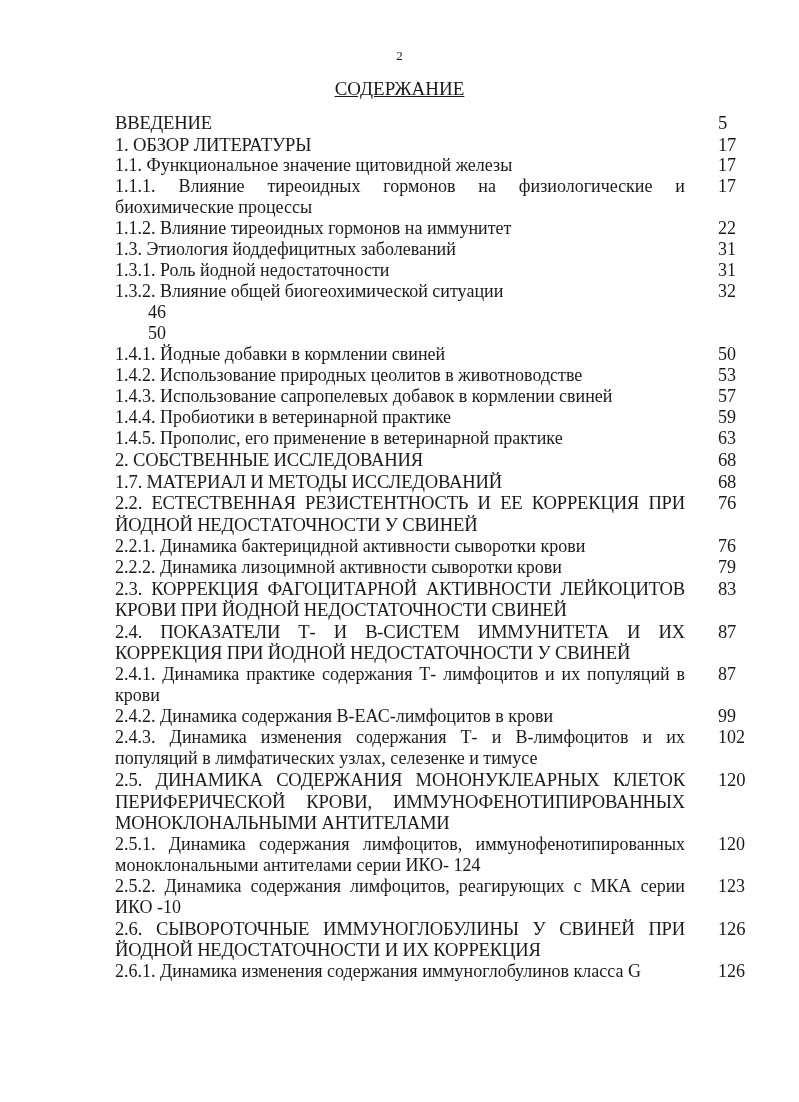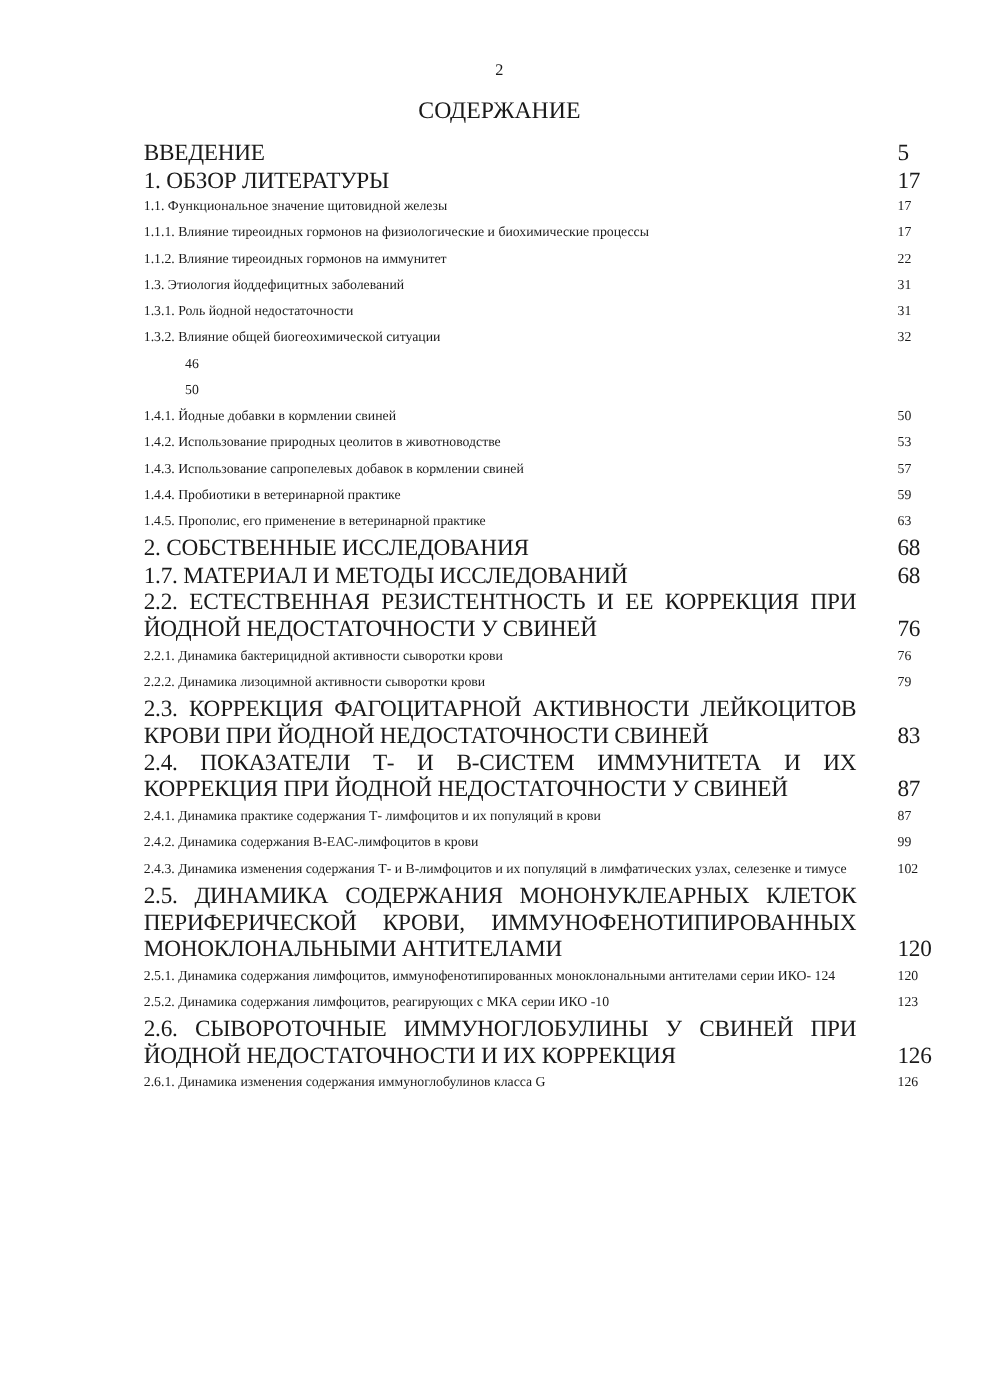--- a/index.html
+++ b/index.html
@@ -1,24 +1,24 @@
 <!DOCTYPE html>
 <html><head>
 <meta charset="utf-8">
 <style>
   html, body { margin:0; padding:0; background:#ffffff; }
   body { width:799px; height:1102px; position:relative; overflow:hidden;
          font-family:"Liberation Serif", "DejaVu Serif", serif; color:#1a1a1a; }
   .page-num { position:absolute; top:48px; left:0; width:799px; text-align:center; font-size:13px; }
-  .title { position:absolute; top:78px; left:0; width:799px; text-align:center; font-size:19px; }
+  .title { position:absolute; top:78px; left:0; width:799px; text-align:center; font-size:19px;text-decoration:underline; }
   .toc { position:absolute; top:112px; left:115px; width:635px; }
-  .row { display:flex; align-items:flex-end; }
+  .row { display:flex; align-items:flex-start; }
   .txt { width:570px; text-align:justify; text-align-last:left; }
   .pg { flex:1; padding-left:33px; }
-  .small { font-size:11px; line-height:21px; }
+  .small { font-size:18px; line-height:21px; }
   .big { font-size:18.6px; line-height:21.6px; letter-spacing:-0.2px; }
   .big .txt { text-align:justify; }
 </style>
 </head>
 <body>
 
 <div class="page-num">2</div>
 <div class="title">СОДЕРЖАНИЕ</div>
 
 <div class="toc" id="toc">

